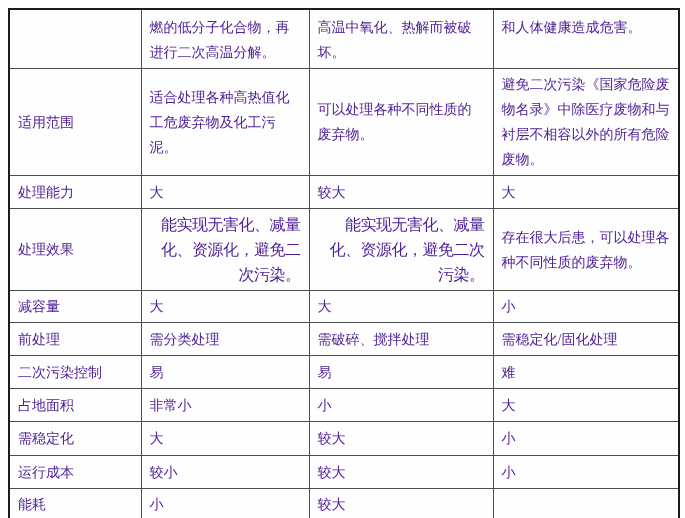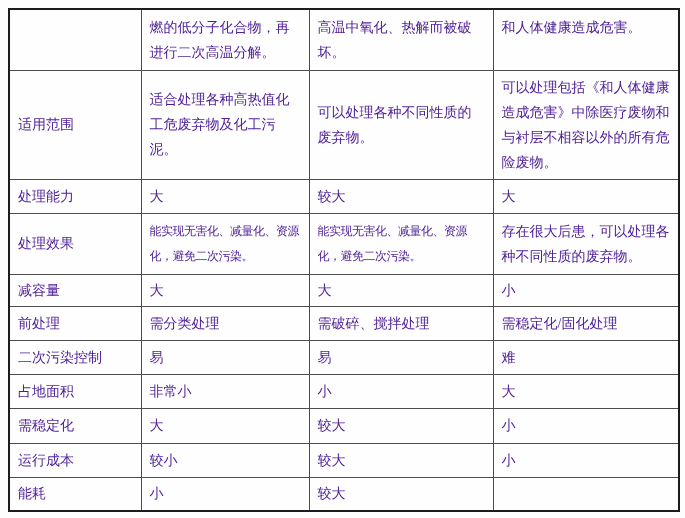--- a/index.html
+++ b/index.html
@@ -18,21 +18,21 @@
   table.cmp col.c4{width:186px;}
   table.cmp td{
     border:1px solid #4d4d4d;
     padding:3px 8px;
     vertical-align:middle;
     text-align:left;
     overflow:hidden;
     word-break:break-word;
   }
   table.cmp tr.cont td{vertical-align:top;padding-top:5px;}
-  table.cmp td.tight{font-size:12px;letter-spacing:-0.5px;}
+  table.cmp td.tight{font-size:16px;letter-spacing:-0.5px;text-align:right;}
   tr:nth-child(1){height:51px}
   tr:nth-child(2){height:101px}
   tr:nth-child(3){height:33px}
   tr:nth-child(4){height:59px}
   tr:nth-child(5){height:29px}
   tr:nth-child(6){height:33px}
   tr:nth-child(7){height:33px}
   tr:nth-child(8){height:33px}
   tr:nth-child(9){height:34px}
   tr:nth-child(10){height:33px}
@@ -54,21 +54,21 @@
       <tr class="cont">
         <td></td>
         <td>燃的低分子化合物，再进行二次高温分解。</td>
         <td>高温中氧化、热解而被破坏。</td>
         <td>和人体健康造成危害。</td>
       </tr>
       <tr>
         <td>适用范围</td>
         <td>适合处理各种高热值化工危废弃物及化工污泥。</td>
         <td>可以处理各种不同性质的废弃物。</td>
-        <td>可以处理包括《和人体健康造成危害》中除医疗废物和与衬层不相容以外的所有危险废物。</td>
+        <td>避免二次污染《国家危险废物名录》中除医疗废物和与衬层不相容以外的所有危险废物。</td>
       </tr>
       <tr>
         <td>处理能力</td>
         <td>大</td>
         <td>较大</td>
         <td>大</td>
       </tr>
       <tr>
         <td>处理效果</td>
         <td class="tight">能实现无害化、减量化、资源化，避免二次污染。</td>

